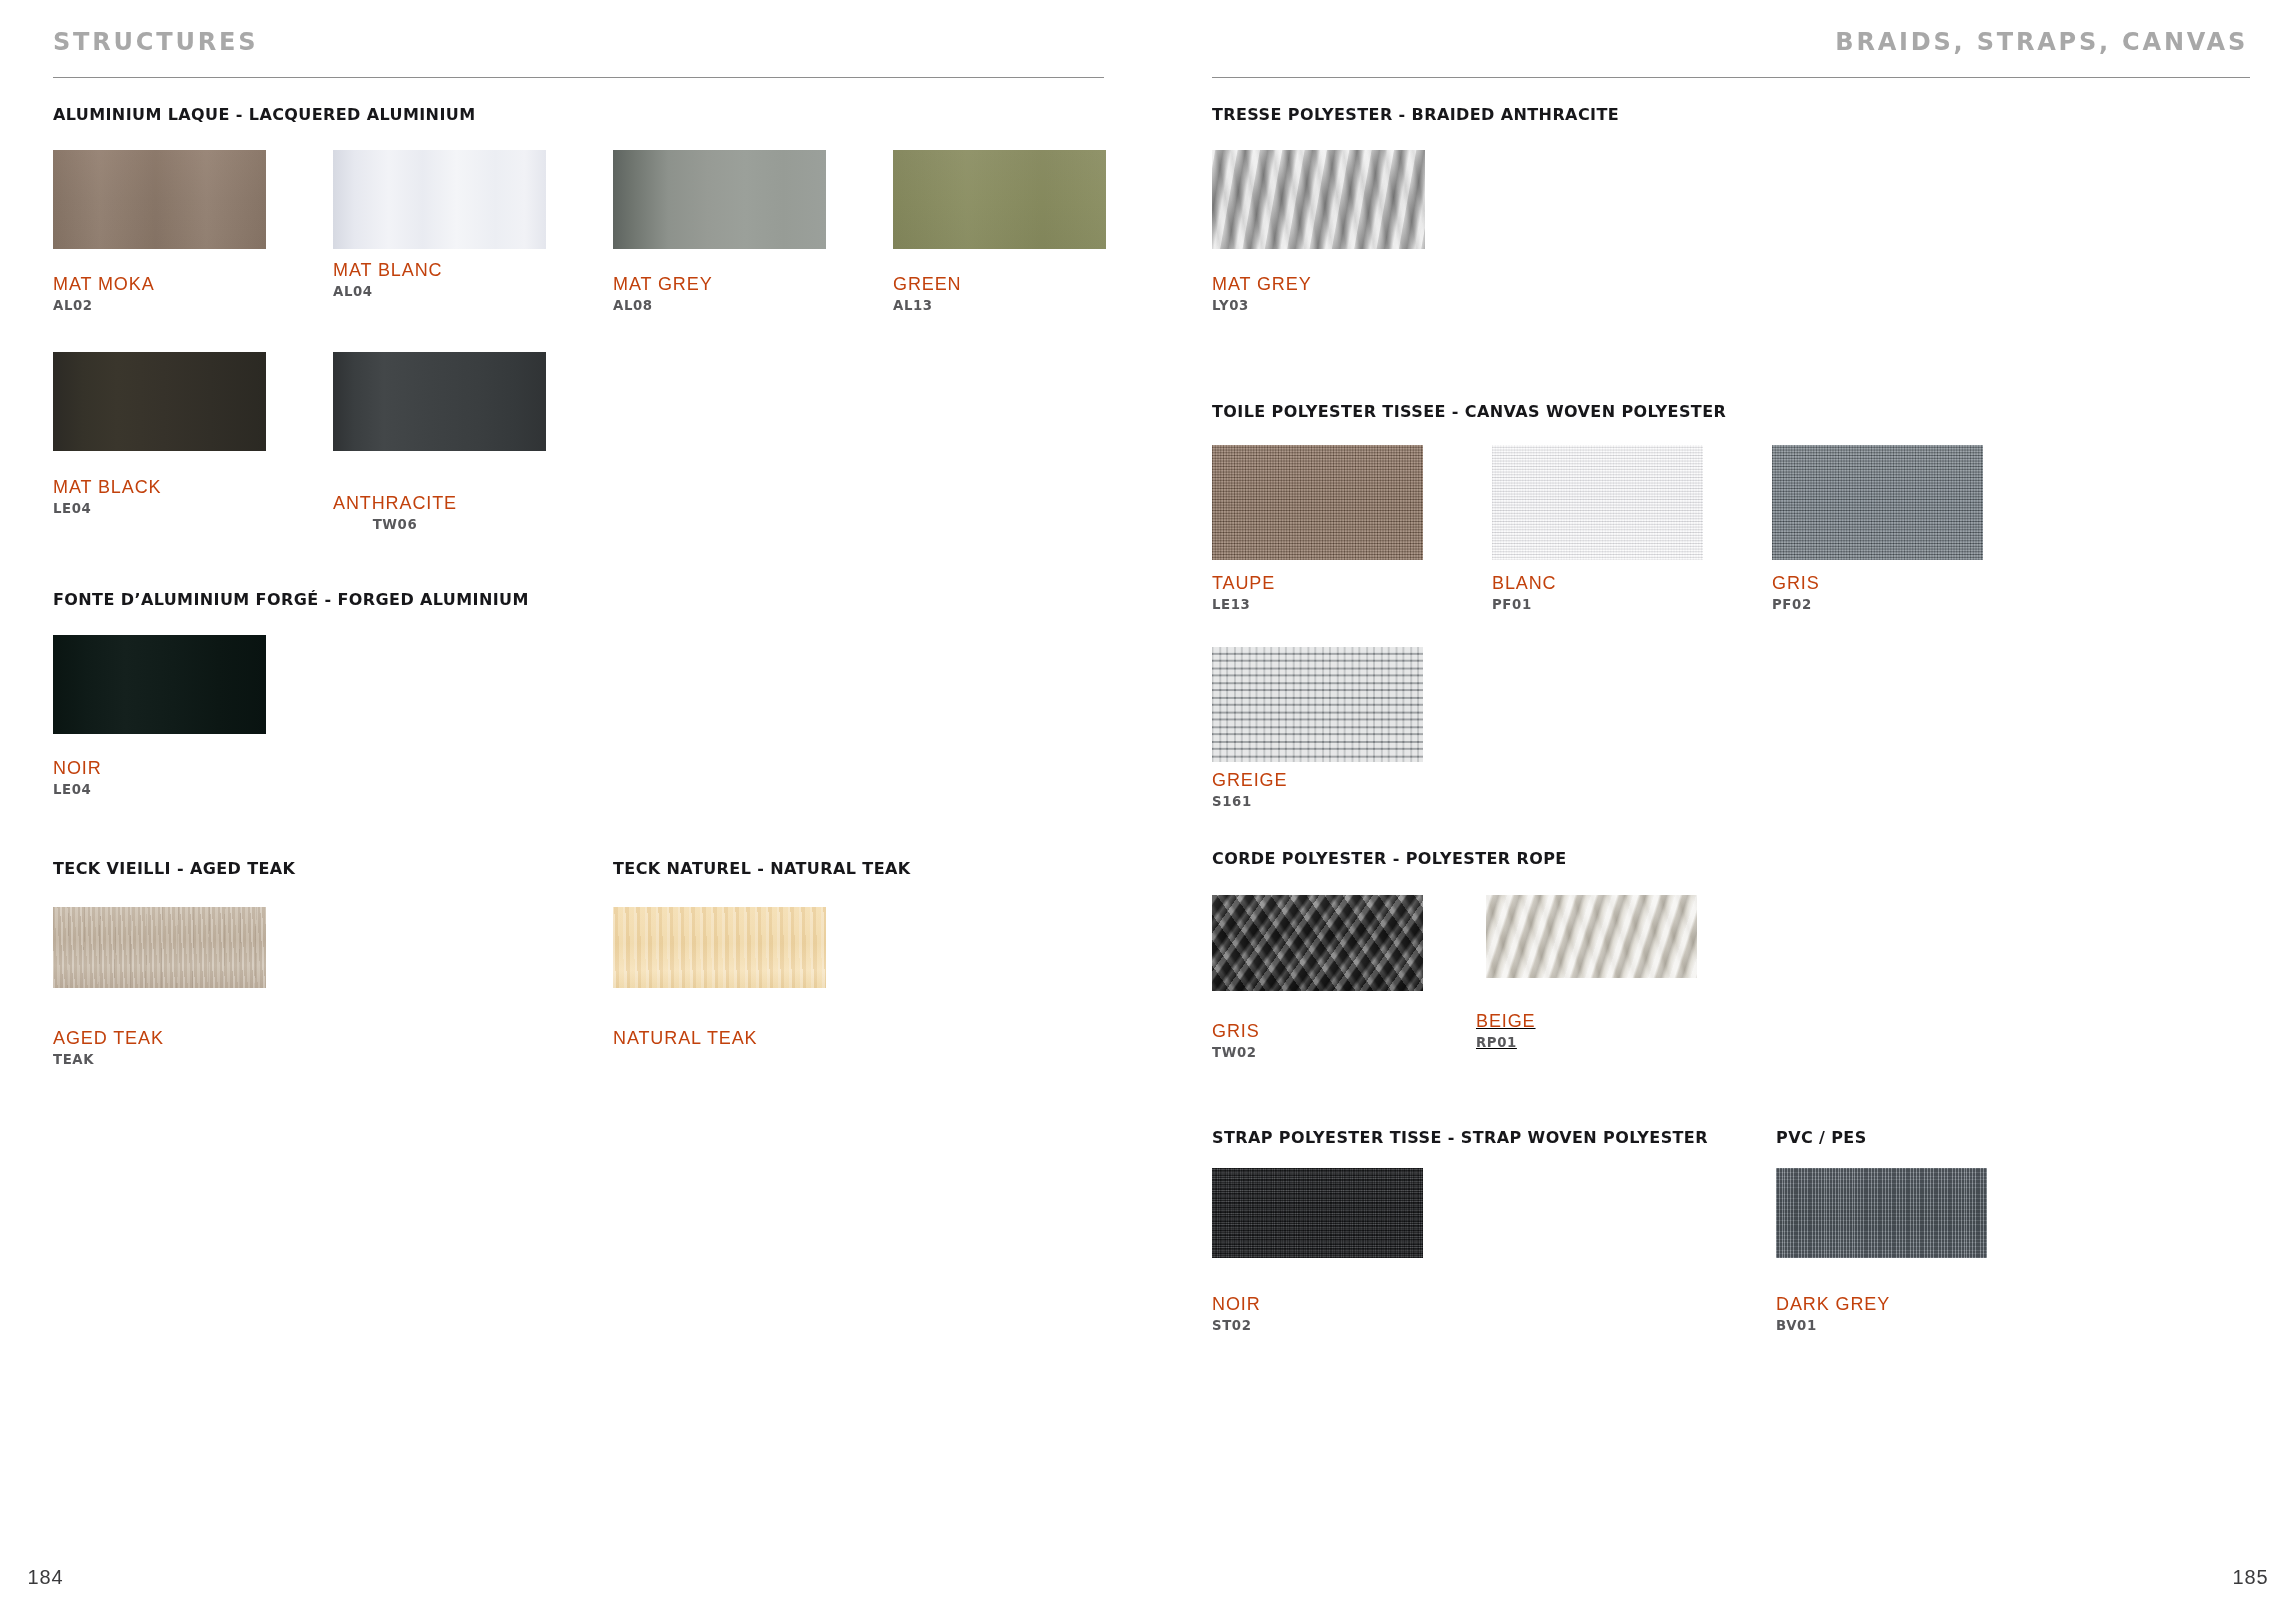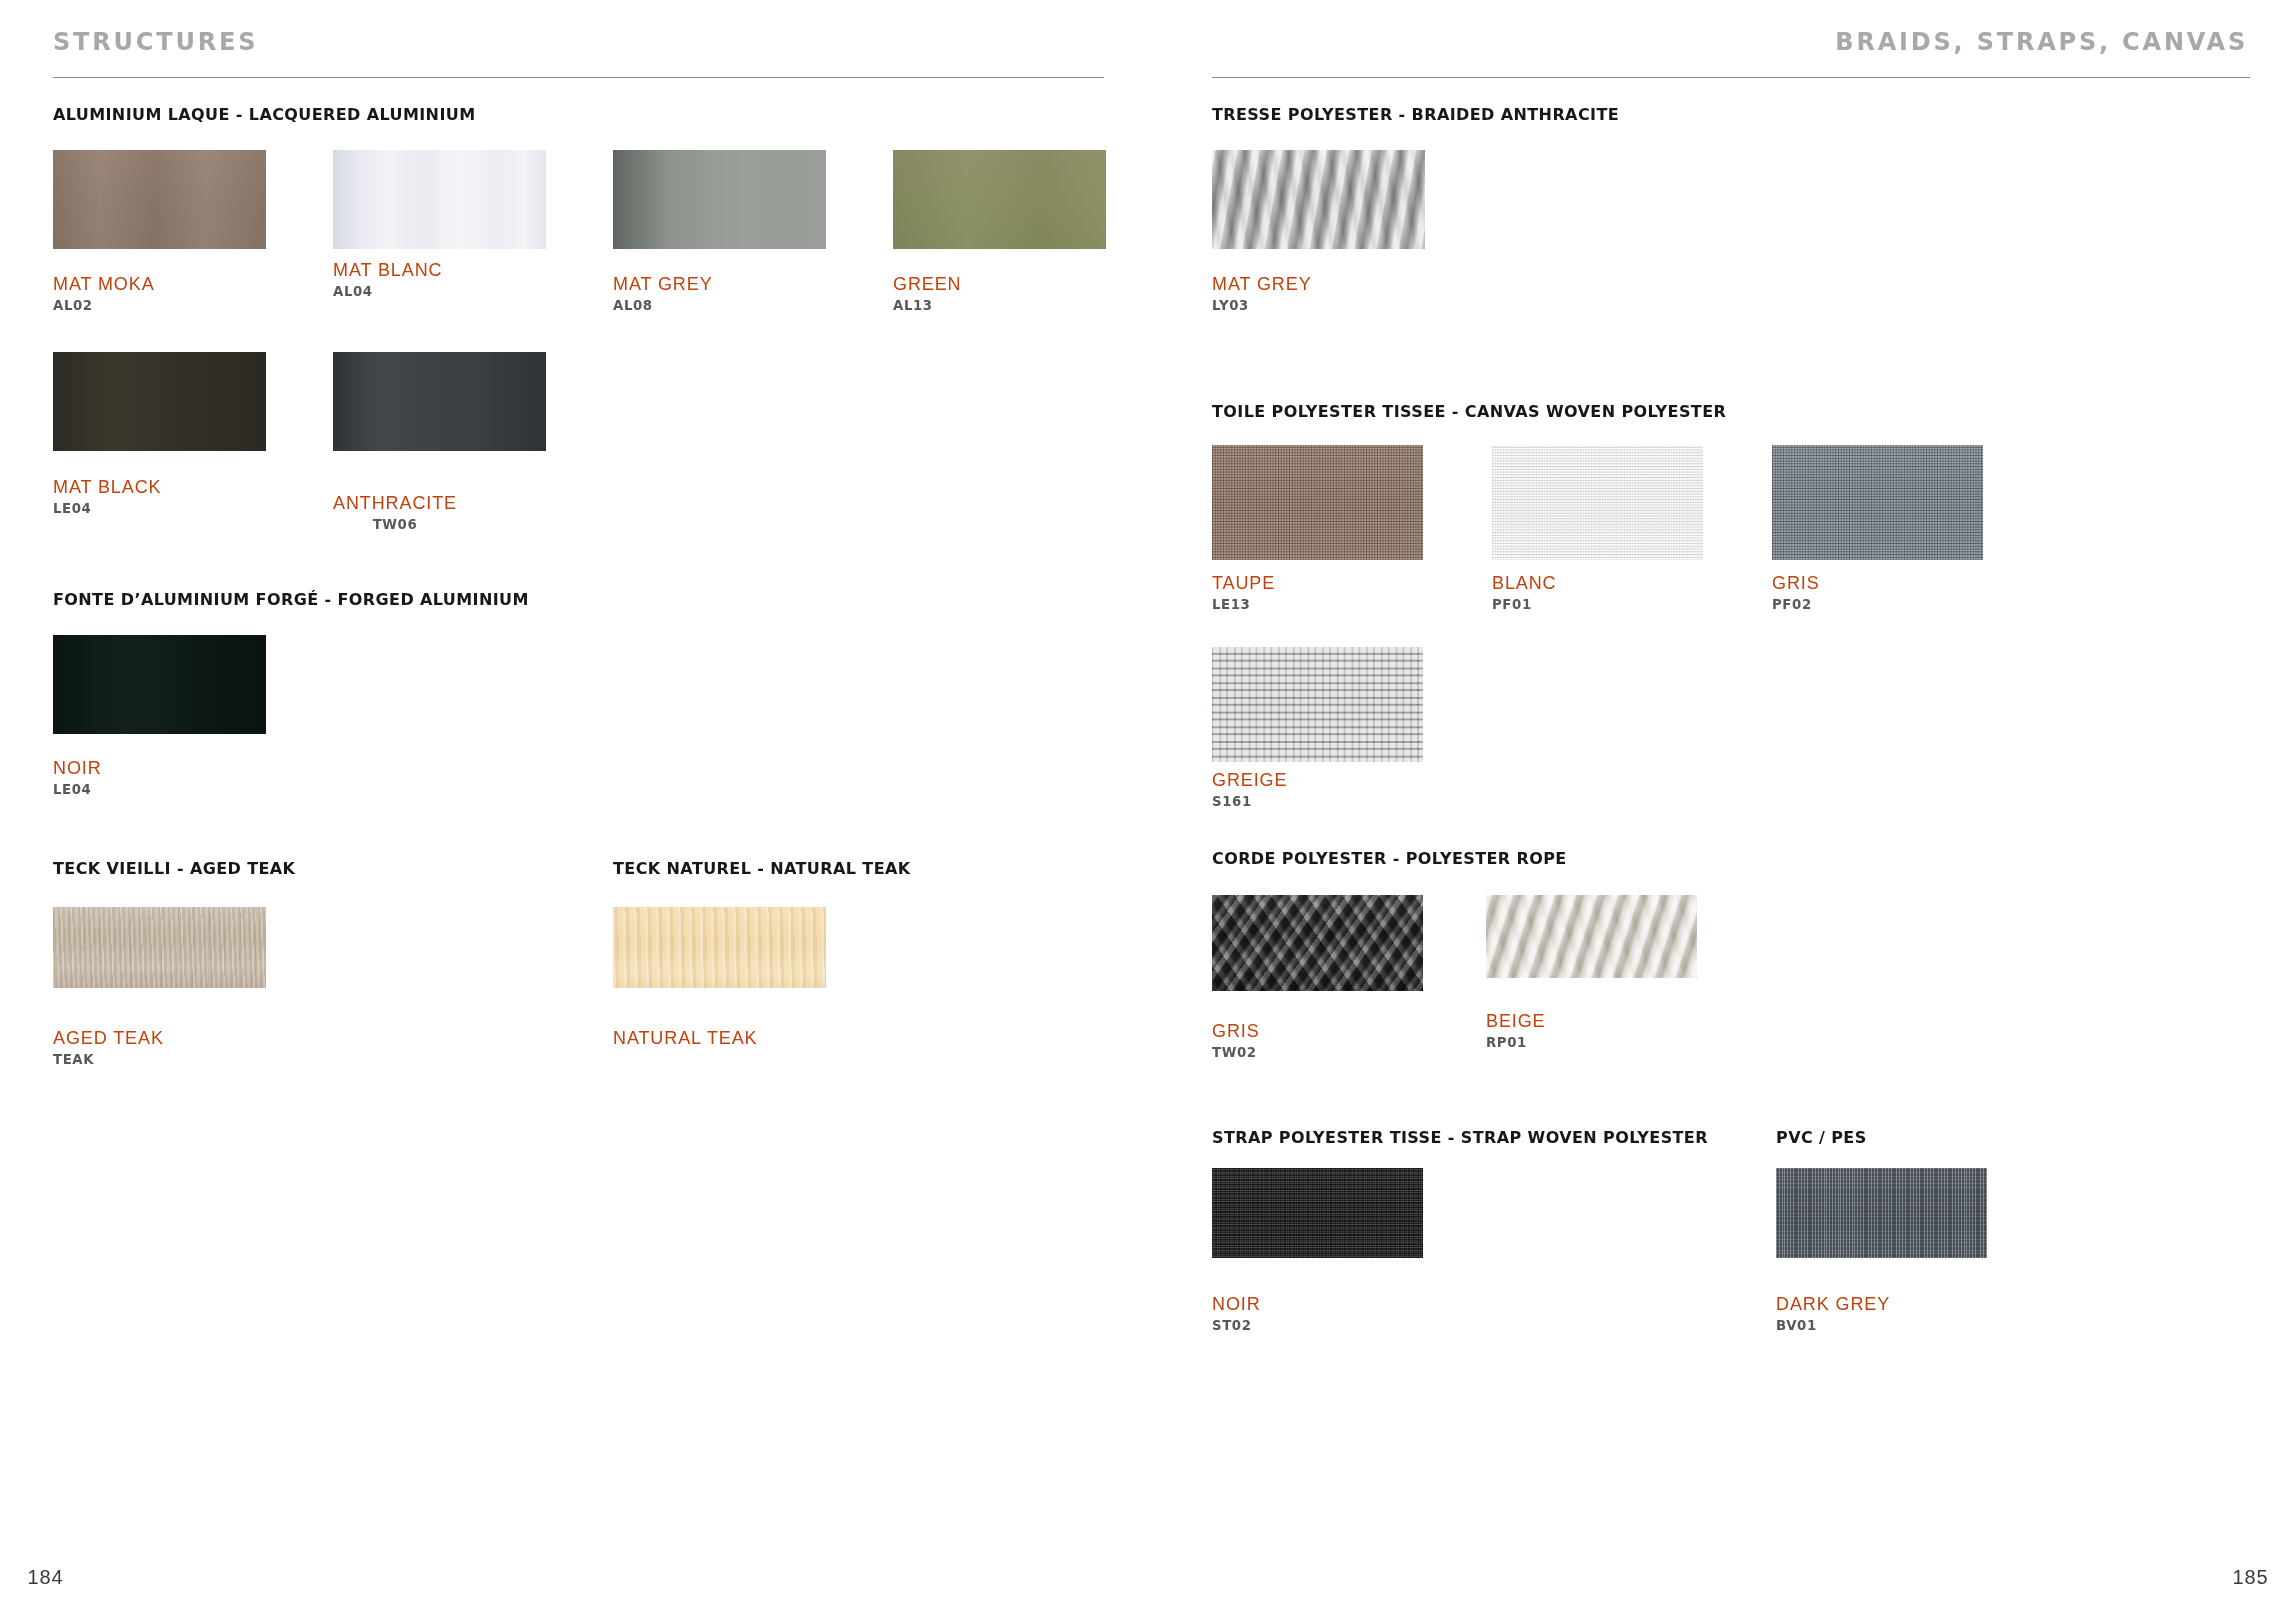--- a/index.html
+++ b/index.html
@@ -377,21 +377,21 @@
 
     <div class="section-title" style="left:64px; top:849px;">CORDE POLYESTER - POLYESTER ROPE</div>
 
     <div class="swatch m-rope-gris" style="left:64px; top:895px; width:211px; height:96px;"></div>
     <div class="caption" style="left:64px; top:1022px;">
       <span class="cname">GRIS</span>
       <span class="ccode">TW02</span>
     </div>
 
     <div class="swatch m-rope-beige" style="left:338px; top:895px; width:211px; height:83px;"></div>
-    <div class="caption" style="left:338px; top:1012px;">
+    <div class="caption" style="left:328px; top:1012px;text-decoration:underline;">
       <span class="cname">BEIGE</span>
       <span class="ccode">RP01</span>
     </div>
 
     <div class="section-title" style="left:64px; top:1128px;">STRAP POLYESTER TISSE - STRAP WOVEN POLYESTER</div>
 
     <div class="swatch m-strap-noir" style="left:64px; top:1168px; width:211px; height:90px;"></div>
     <div class="caption" style="left:64px; top:1295px;">
       <span class="cname">NOIR</span>
       <span class="ccode">ST02</span>

